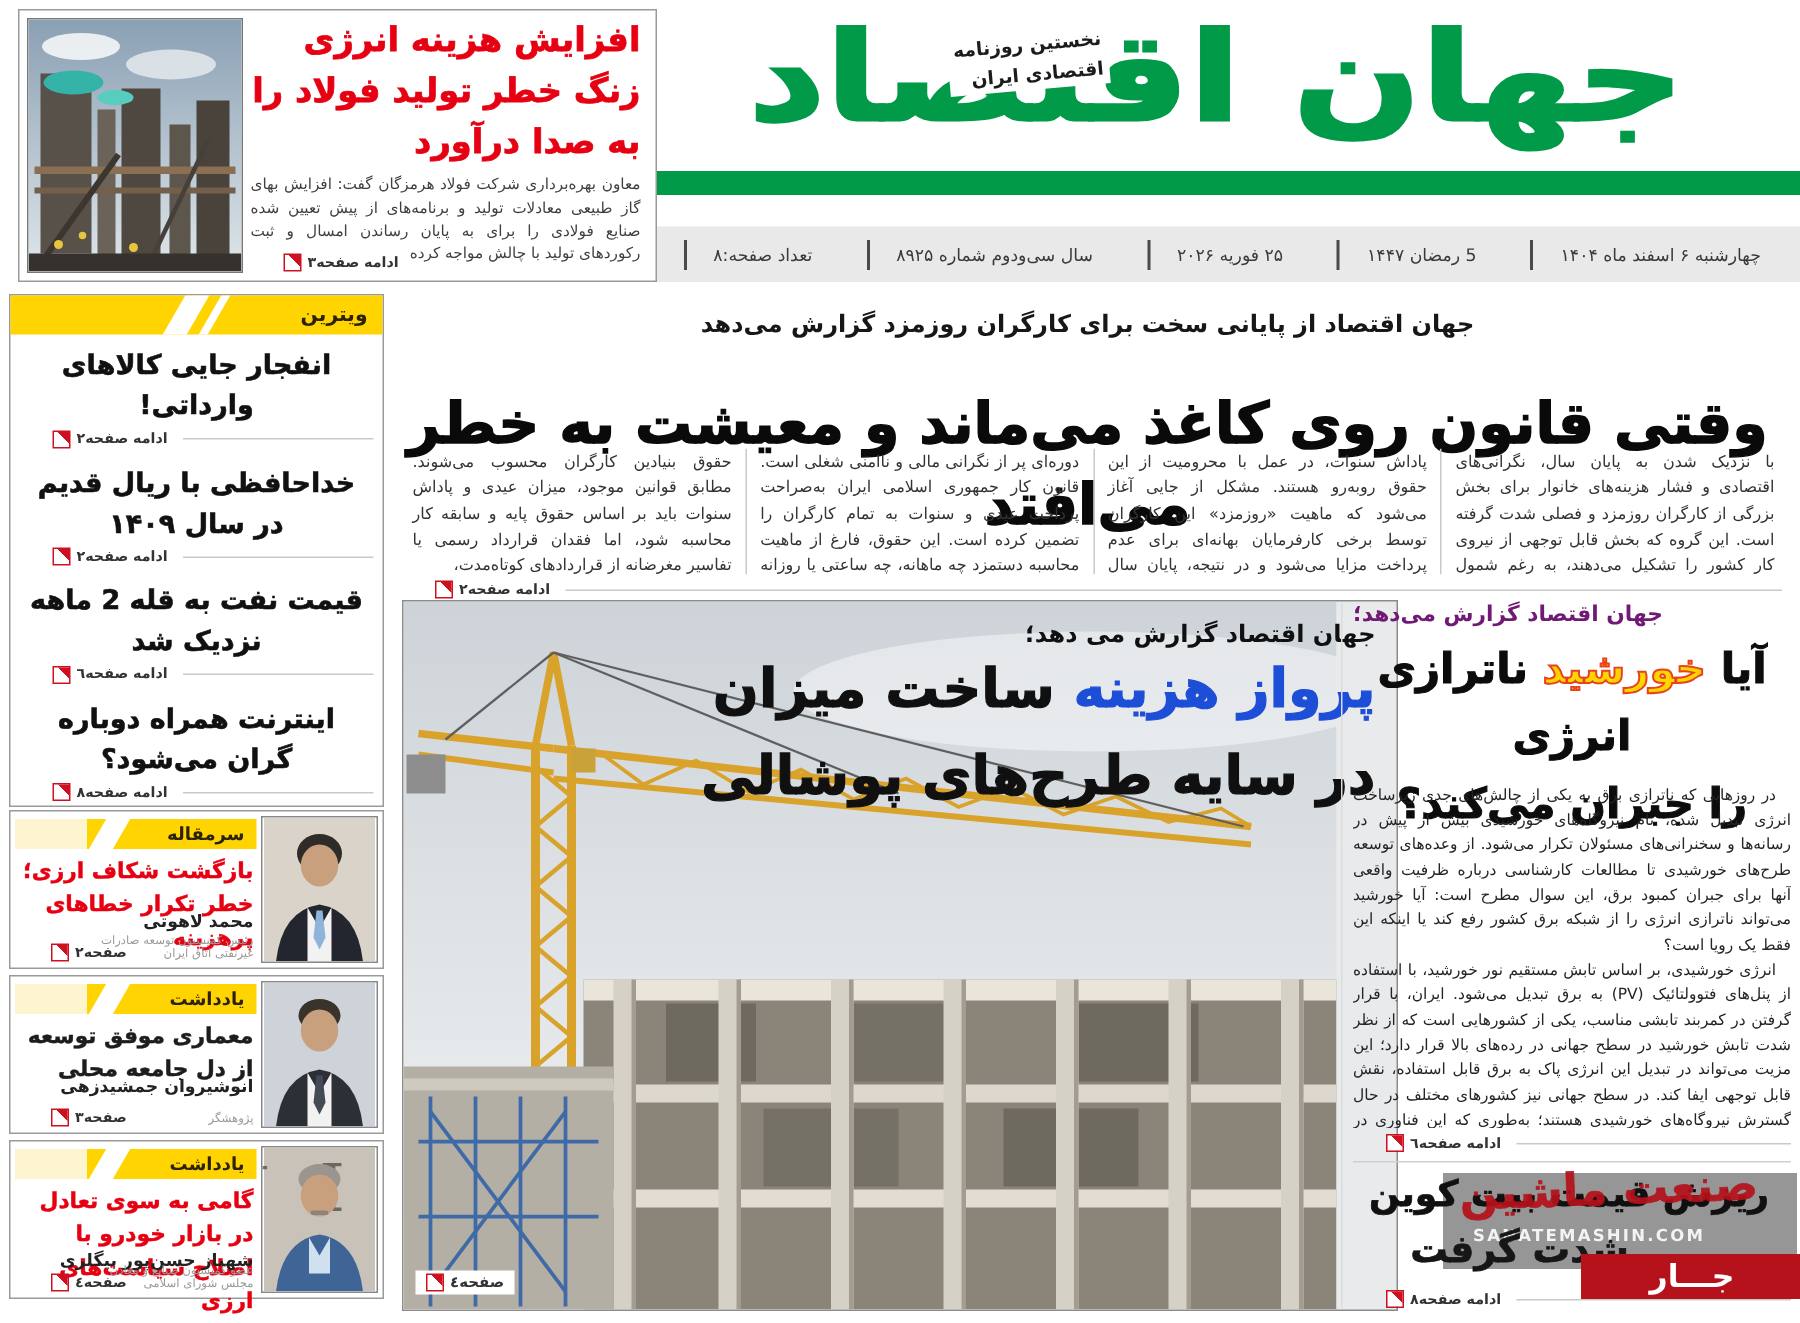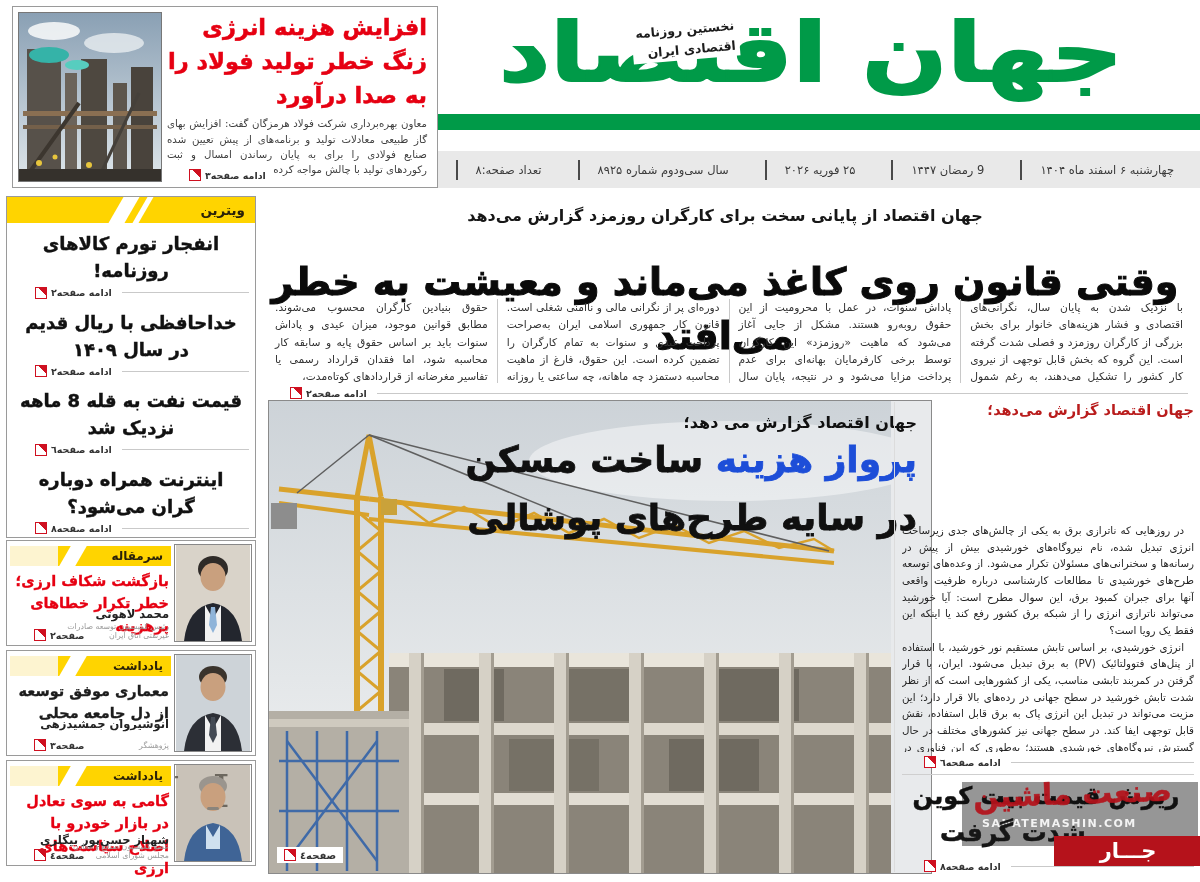--- a/index.html
+++ b/index.html
@@ -67,21 +67,21 @@
   .photo{position:absolute;left:268px;top:400px;width:622px;height:472px;border:1px solid #8a8a8a;background:#e8eaec;padding-left:40px;}
   .photo svg{position:absolute;left:0;top:0;}
   .ps-kicker{position:absolute;top:12px;right:14px;font-size:16px;font-weight:bold;color:#101010;}
   .ps-h1{position:absolute;top:38px;right:14px;font-size:36px;font-weight:900;color:#101010;-webkit-text-stroke:.8px;}
   .ps-h1 .red{color:#1d4ed8;text-align:right;}
   .ps-h2{position:absolute;top:96px;right:14px;font-size:36px;font-weight:900;color:#101010;-webkit-text-stroke:.8px;}
   .ps-page{position:absolute;left:8px;bottom:10px;background:#fff;padding:2px 7px;
            display:flex;direction:ltr;align-items:center;gap:4px;font-size:10px;font-weight:bold;color:#333;}
   
   .solar{position:absolute;left:902px;top:402px;width:292px;height:476px;}
-  .s-kicker{position:absolute;top:0;left:0;right:0;text-align:right;font-size:14.5px;font-weight:bold;color:#b91c1c;}
+  .s-kicker{position:absolute;top:0;left:0;right:0;text-align:left;font-size:14.5px;font-weight:bold;color:#701a75;}
   .s-h{position:absolute;top:22px;left:0;right:0;text-align:center;font-size:28px;font-weight:900;
        color:#0c0c0c;line-height:1.6;-webkit-text-stroke:.7px;}
   .sun-word{color:#ffd400;-webkit-text-stroke:1.3px #e8431f;}
   .s-body{position:absolute;top:120px;left:0;right:0;height:230px;overflow:hidden;
           font-size:10.3px;line-height:1.62;text-align:justify;color:#242424;}
   .s-body p{margin:0;text-indent:10px;}
   .s-cont{position:absolute;top:354px;left:0;right:0;}
   .s-divider{position:absolute;top:372px;left:0;right:0;border-top:1px solid #cfcfcf;}
   
   .btc{position:absolute;top:380px;left:0;right:0;height:72px;}
@@ -106,21 +106,21 @@
     <div class="logo">جهان اقتصاد</div>
     <div class="logo-bar"></div>
     <div class="tagline">
       <div>نخستین روزنامه</div>
       <div>اقتصادی ایران</div>
     </div>
   </div>
 
   <div class="dateline">
     <span class="dl-item">چهارشنبه ۶ اسفند ماه ۱۴۰۴</span>
-    <span class="dl-item">9 رمضان ۱۴۴۷</span>
+    <span class="dl-item">5 رمضان ۱۴۴۷</span>
     <span class="dl-item">۲۵ فوریه ۲۰۲۶</span>
     <span class="dl-item">سال سی‌ودوم شماره ۸۹۲۵</span>
     <span class="dl-item">تعداد صفحه:۸</span>
     <span class="dl-item">قیمت:۱۰۰۰۰تومان</span>
   </div>
 
   <div class="steel">
     <div class="steel-photo">
       <svg width="142" height="168" viewBox="0 0 142 168">
         <defs>
@@ -173,37 +173,37 @@
     <span class="cont-rule"></span>
   </div>
 
   <div class="vitrine">
     <div class="ybar">
       <span class="ybar-title">ویترین</span>
       <span class="notch" style="left:44%"></span>
       <span class="notch2" style="left:calc(44% + 24px)"></span>
     </div>
     <div class="v-item">
-      <div class="v-h">انفجار تورم کالاهای روزنامه!</div>
+      <div class="v-h">انفجار جایی کالاهای وارداتی!</div>
       <div class="cont-row v-cont">
         <span class="cont-icon"></span>
         <span>ادامه صفحه۲</span>
         <span class="cont-rule"></span>
       </div>
     </div>
     <div class="v-item">
       <div class="v-h">خداحافظی با ریال قدیم در سال ۱۴۰۹</div>
       <div class="cont-row v-cont">
         <span class="cont-icon"></span>
         <span>ادامه صفحه۲</span>
         <span class="cont-rule"></span>
       </div>
     </div>
     <div class="v-item">
-      <div class="v-h">قیمت نفت به قله 8 ماهه نزدیک شد</div>
+      <div class="v-h">قیمت نفت به قله 2 ماهه نزدیک شد</div>
       <div class="cont-row v-cont">
         <span class="cont-icon"></span>
         <span>ادامه صفحه٦</span>
         <span class="cont-rule"></span>
       </div>
     </div>
     <div class="v-item">
       <div class="v-h">اینترنت همراه دوباره گران می‌شود؟</div>
       <div class="cont-row v-cont">
         <span class="cont-icon"></span>
@@ -359,33 +359,38 @@
           <line x1="108" y1="330" x2="108" y2="470"></line>
         <line x1="10" y1="360" x2="130" y2="360"></line>
           <line x1="10" y1="410" x2="130" y2="410"></line>
         <line x1="18" y1="460" x2="108" y2="340"></line>
           <line x1="18" y1="340" x2="108" y2="460"></line>
       </g>
     </svg>
     <div class="ps-kicker">جهان اقتصاد گزارش می دهد؛</div>
     <div class="ps-h1">
       <span class="red">پرواز هزینه</span>
-      <span>ساخت مسکن</span>
+      <span>ساخت میزان</span>
     </div>
     <div class="ps-h2">در سایه طرح‌های پوشالی</div>
     <div class="ps-page">
       <span class="cont-icon"></span>
       <span>صفحه٤</span>
     </div>
   </div>
 
   <div class="vrule"></div>
 
   <div class="solar">
     <div class="s-kicker">جهان اقتصاد گزارش می‌دهد؛</div>
+    <div class="s-h">
+      <span>آیا </span><span class="sun-word">خورشید</span><span> ناترازی انرژی</span>
+      <br>
+      <span>را جبران می‌کند؟</span>
+    </div>
     <div class="s-body">
       <p>در روزهایی که ناترازی برق به یکی از چالش‌های جدی زیرساخت انرژی تبدیل شده، نام نیروگاه‌های خورشیدی بیش از پیش در رسانه‌ها و سخنرانی‌های مسئولان تکرار می‌شود. از وعده‌های توسعه طرح‌های خورشیدی تا مطالعات کارشناسی درباره ظرفیت واقعی آنها برای جبران کمبود برق، این سوال مطرح است: آیا خورشید می‌تواند ناترازی انرژی را از شبکه برق کشور رفع کند یا اینکه این فقط یک رویا است؟</p>
       <p>انرژی خورشیدی، بر اساس تابش مستقیم نور خورشید، با استفاده از پنل‌های فتوولتائیک (PV) به برق تبدیل می‌شود. ایران، با قرار گرفتن در کمربند تابشی مناسب، یکی از کشورهایی است که از نظر شدت تابش خورشید در سطح جهانی در رده‌های بالا قرار دارد؛ این مزیت می‌تواند در تبدیل این انرژی پاک به برق قابل استفاده، نقش قابل توجهی ایفا کند. در سطح جهانی نیز کشورهای مختلف در حال گسترش نیروگاه‌های خورشیدی هستند؛ به‌طوری که این فناوری در برخی مناطق توانسته سهم قابل توجهی از نیاز انرژی را تأمین کند و تأثیرات مثبتی در پایداری شبکه برق ایجاد کند.</p>
 
     </div>
     <div class="cont-row s-cont">
       <span class="cont-icon"></span>
       <span>ادامه صفحه٦</span>
       <span class="cont-rule"></span>
     </div>

